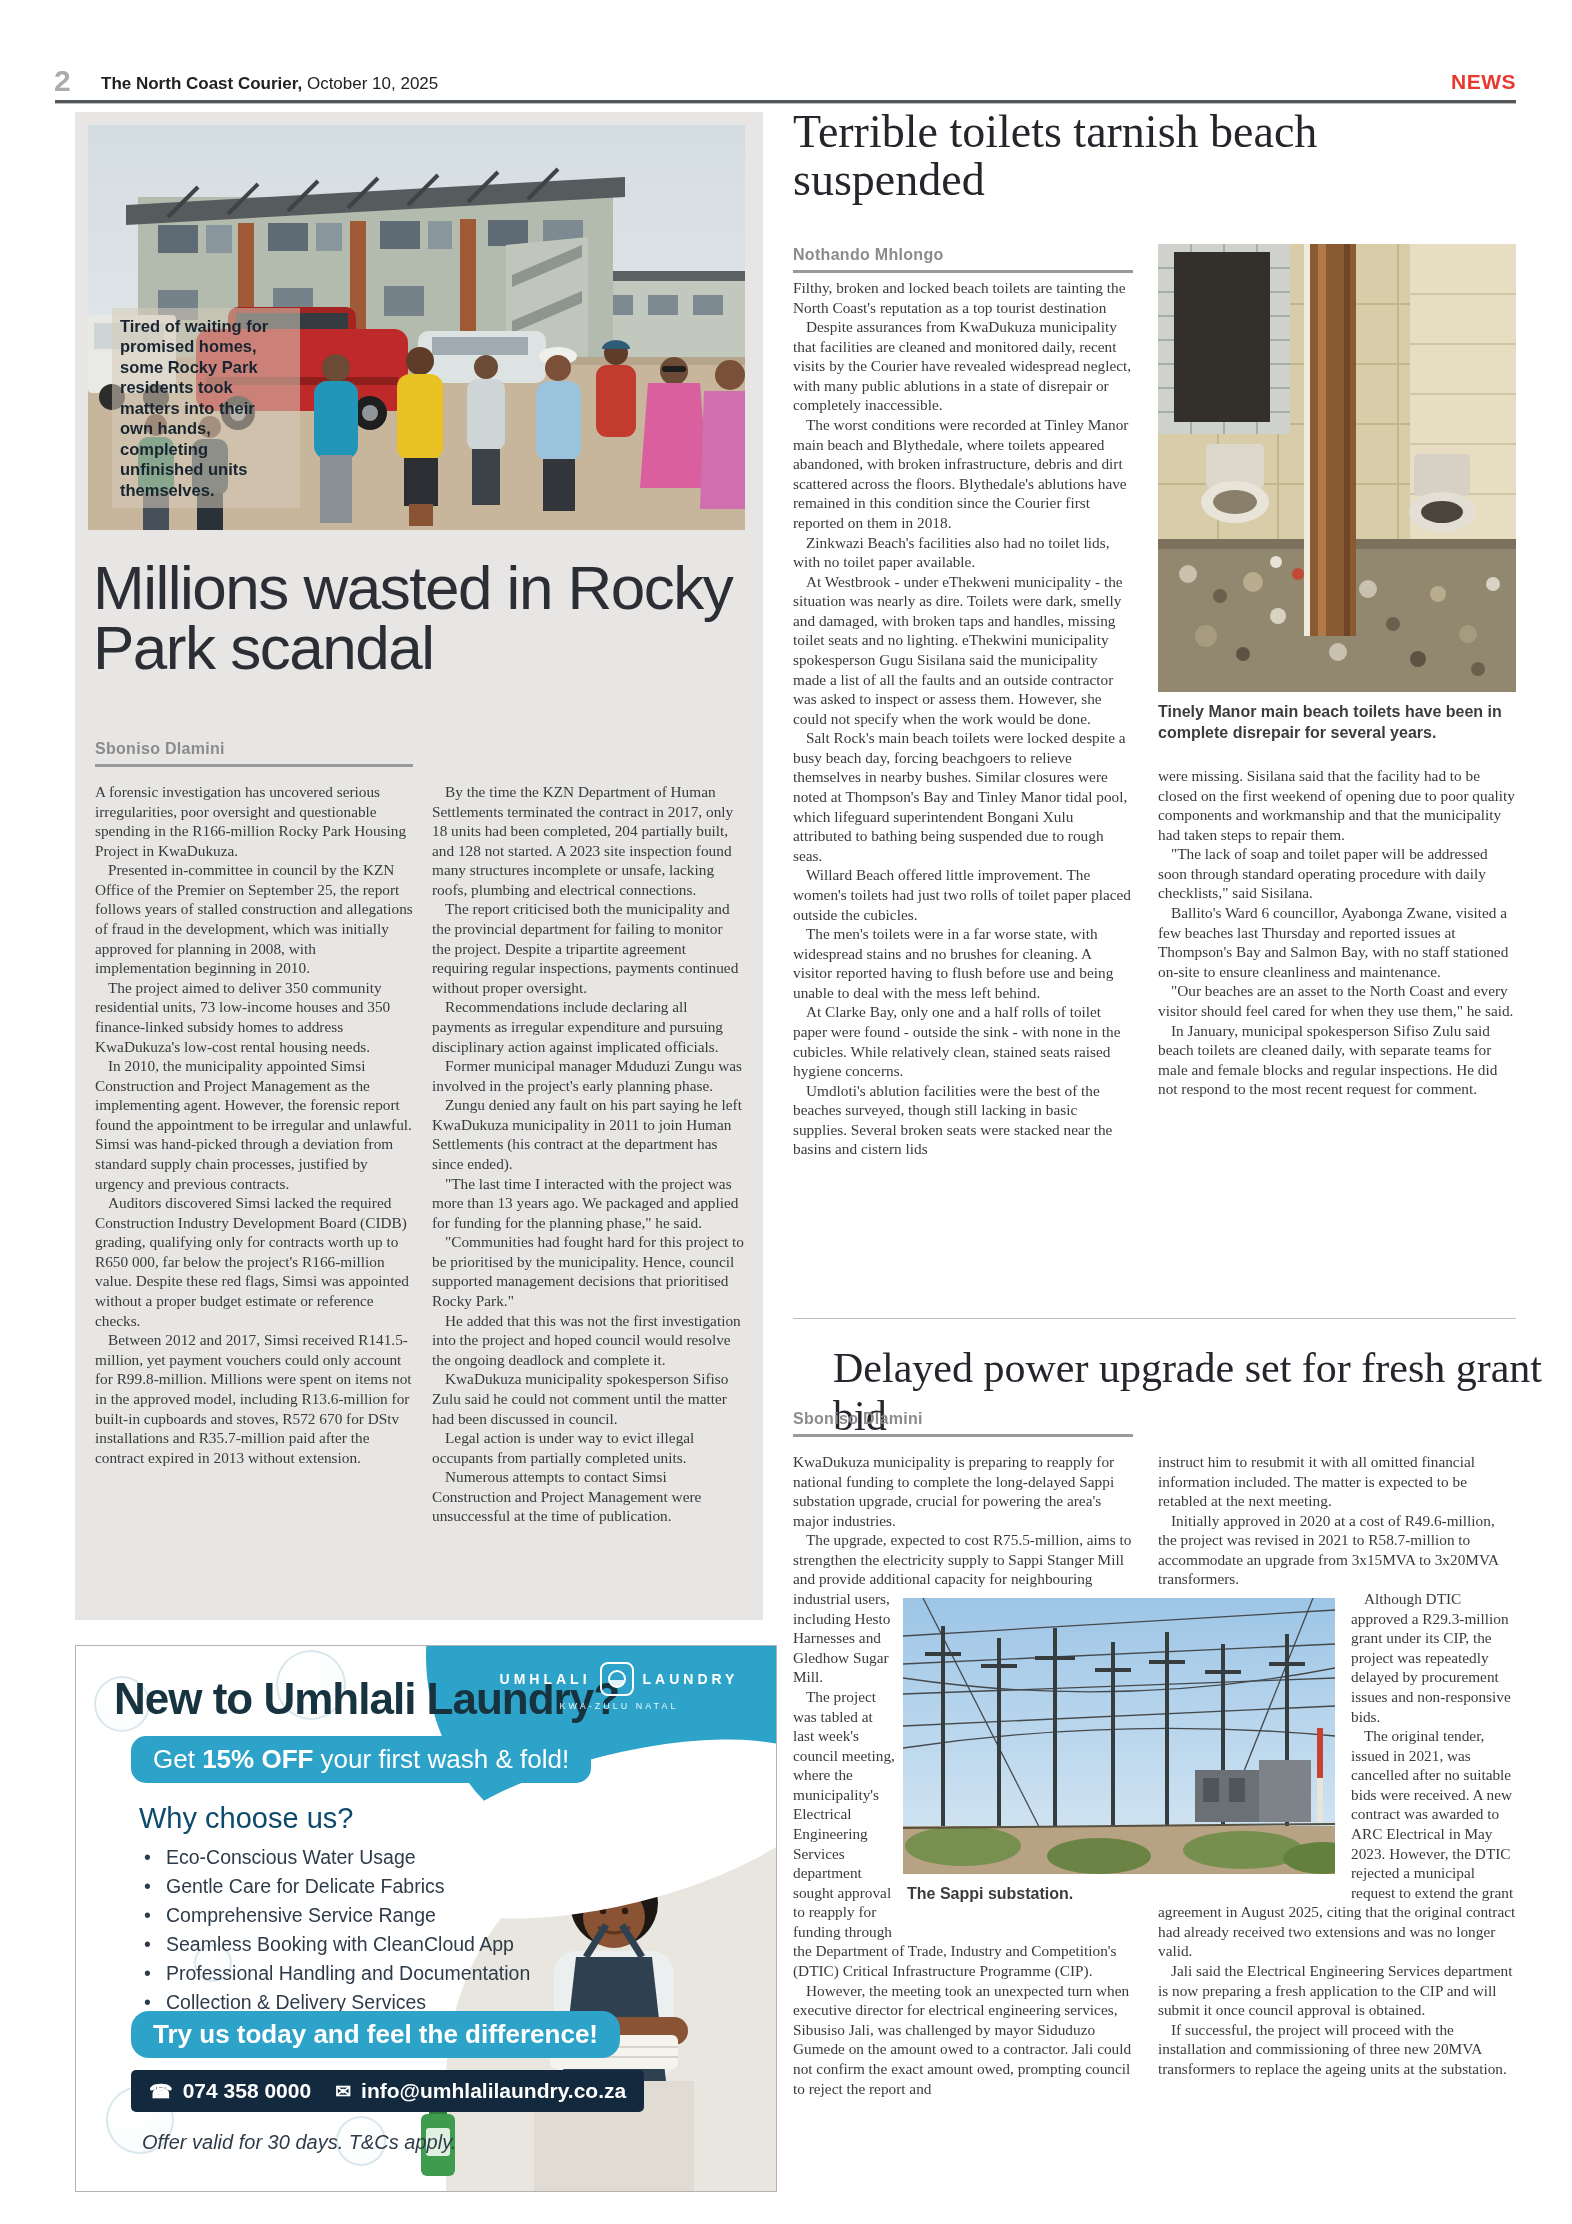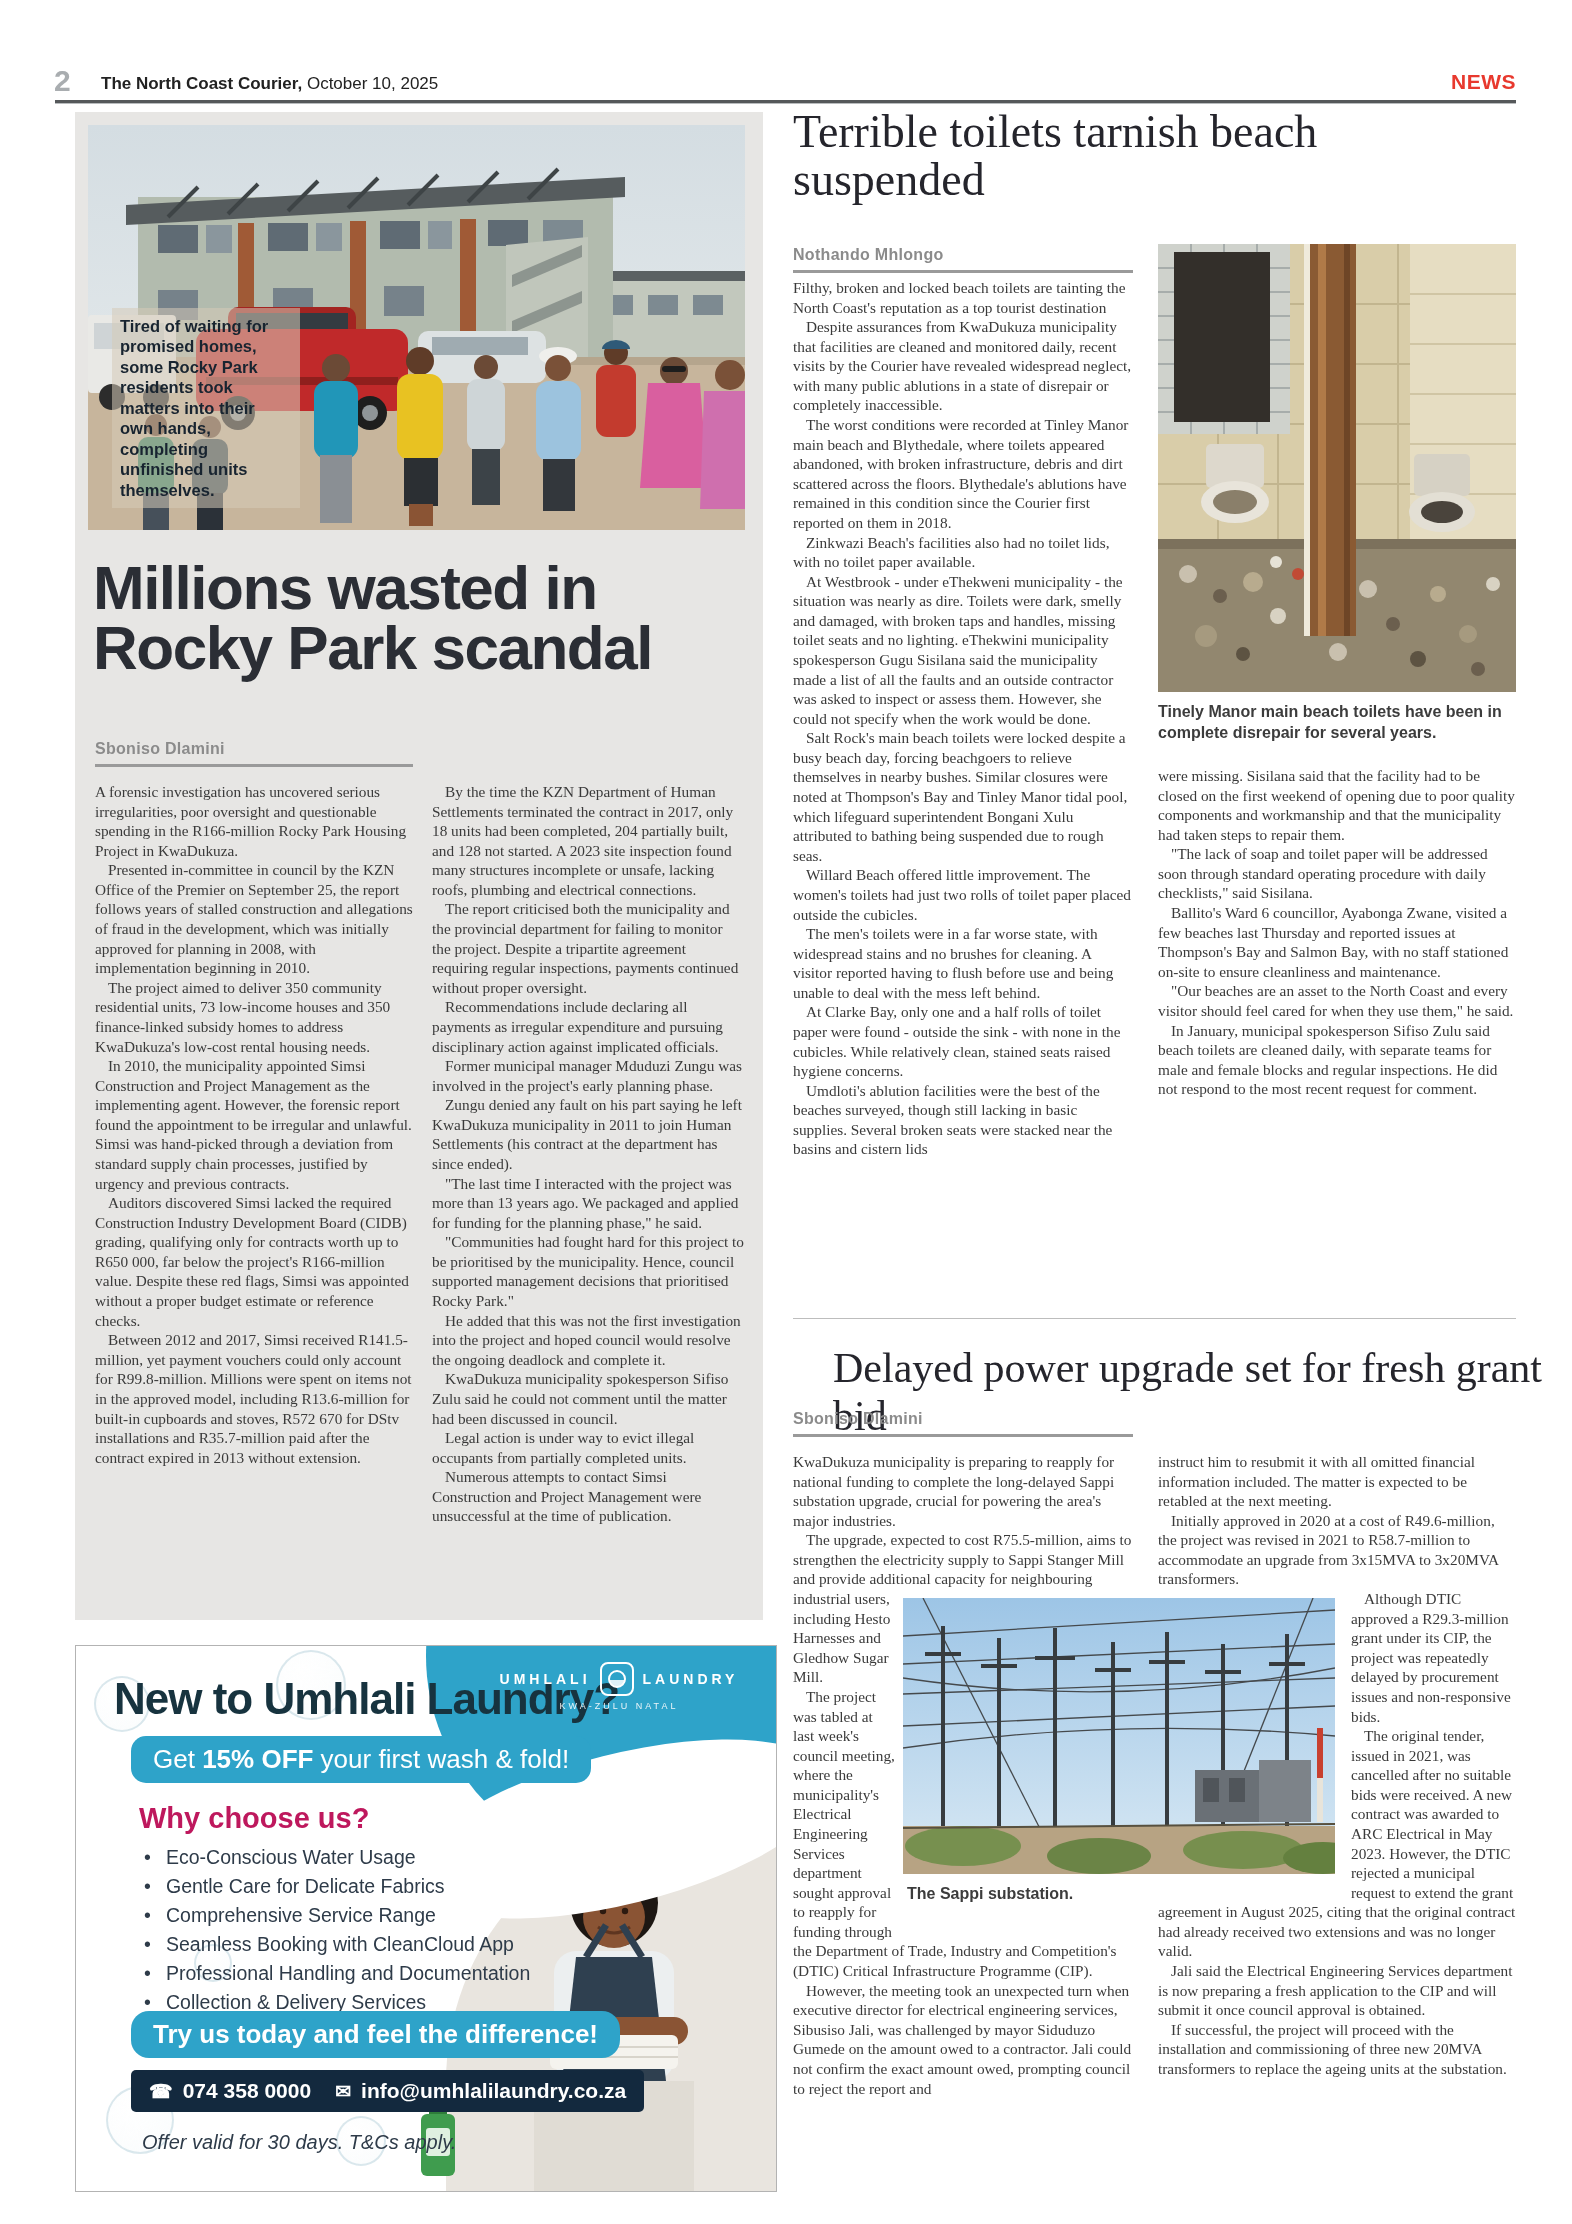--- a/index.html
+++ b/index.html
@@ -16,21 +16,21 @@
   
   #left-panel{left:75px;top:112px;width:688px;height:1508px;background:#e7e6e4;}
 
   
   .photo{display:block;}
   .photo-caption-overlay{left:24px;bottom:22px;width:172px;padding:8px 8px;background:rgba(213,202,184,.55);
     font-size:16.5px;font-weight:bold;color:#182430;line-height:1.24;}
   .caption{font-size:16px;font-weight:bold;color:#3c3c3c;line-height:1.3;}
 
   
-  #rocky-headline{left:93px;top:558px;width:680px;font-size:62px;line-height:.96;font-weight:bold;color:#2b2e35;letter-spacing:-1.5px;}
+  #rocky-headline{left:93px;top:558px;width:680px;font-size:62px;line-height:.96;font-weight:normal;color:#2b2e35;letter-spacing:-1.5px;}
   .byline{font-size:16px;font-weight:bold;color:#8b8b8b;letter-spacing:.3px;}
   .byline-rule{height:3px;background:#9a9a9a;margin-top:6px;}
   .serif-head{font-family:"Liberation Serif",serif;font-weight:500;color:#25252c;}
 
   
   .bodycol{font-family:"Liberation Serif",serif;font-size:15.3px;line-height:1.28;color:#3a3a3a;overflow:hidden;}
   .bodycol p{margin:0;text-indent:13px;}
   .bodycol p.noind{text-indent:0;}
   .sp0{float:right;width:0;height:146px;}
   .sp1{float:right;clear:right;width:240px;height:336px;}
@@ -50,21 +50,21 @@
   #ad-logo .row{display:flex;align-items:center;justify-content:center;gap:9px;}
   #ad-logo .w{font-size:14px;letter-spacing:4px;font-weight:bold;}
   .logo-badge{width:30px;height:30px;border:2px solid #fff;border-radius:8px;display:flex;align-items:center;justify-content:center;}
   .logo-badge i{display:block;width:18px;height:18px;border:2px solid #fff;border-radius:50%;box-sizing:border-box;
      background:linear-gradient(to top, rgba(255,255,255,.85) 40%, transparent 40%);}
   #ad-logo .sub{font-size:9px;letter-spacing:3px;margin-top:5px;color:rgba(255,255,255,.9);}
   #ad-headline{position:absolute;left:38px;top:28px;font-size:44px;font-weight:bold;color:#17333f;letter-spacing:-1px;z-index:4;}
   .pill{position:absolute;background:#2ea3c9;color:#fff;border-radius:15px;font-size:26px;padding:8px 22px;z-index:6;}
   #ad-offer{left:55px;top:90px;}
   #ad-cta{left:55px;top:365px;font-weight:bold;border-radius:18px;}
-  #ad-why{position:absolute;left:63px;top:156px;font-size:29px;font-weight:bold;color:#be185d;z-index:4;text-align:center;}
+  #ad-why{position:absolute;left:63px;top:156px;font-size:29px;font-weight:normal;color:#0c4a6e;z-index:4;text-align:center;}
   #ad-bullets{position:absolute;left:66px;top:200px;margin:0;padding:0;list-style:none;font-size:19.5px;color:#2e3b49;z-index:4;}
   #ad-bullets li{margin:0 0 6px 0;padding-left:24px;position:relative;}
   #ad-bullets li::before{content:"•";position:absolute;left:2px;top:0;color:#2e3b49;}
   #ad-contact{position:absolute;left:55px;top:424px;background:#13293e;color:#fff;border-radius:5px;
      font-size:21px;font-weight:bold;padding:9px 18px;display:flex;align-items:center;gap:10px;z-index:7;}
   #ad-contact .ico{font-size:19px;}
   #ad-fineprint{position:absolute;left:66px;top:485px;font-size:20px;font-style:italic;color:#2e3b49;z-index:7;}
   #ad-bottle{position:absolute;left:345px;top:468px;width:34px;height:62px;background:#3f9c4e;border-radius:6px;z-index:6;}
   #ad-bottle::before{content:"";position:absolute;left:8px;top:-10px;width:18px;height:10px;background:#2e7d3a;border-radius:3px 3px 0 0;}
   #ad-bottle::after{content:"";position:absolute;left:5px;top:14px;width:24px;height:28px;background:#dff0e0;border-radius:3px;}

